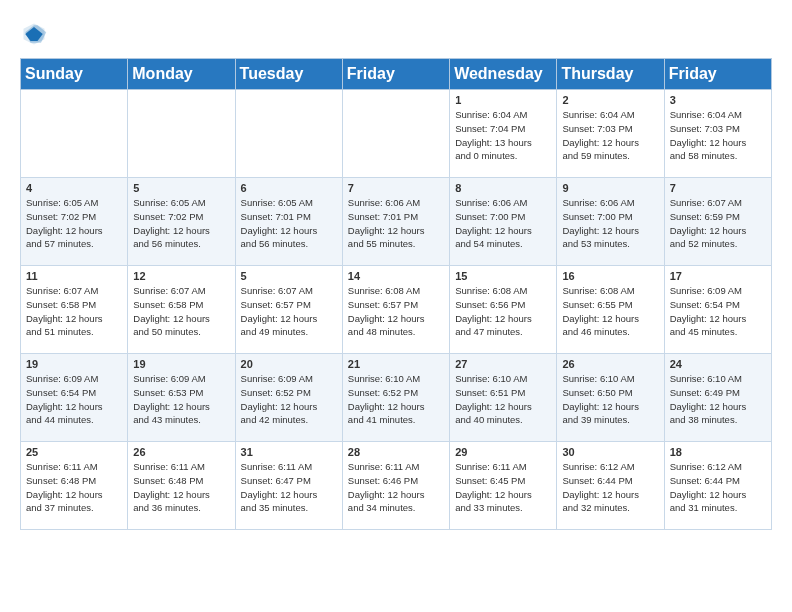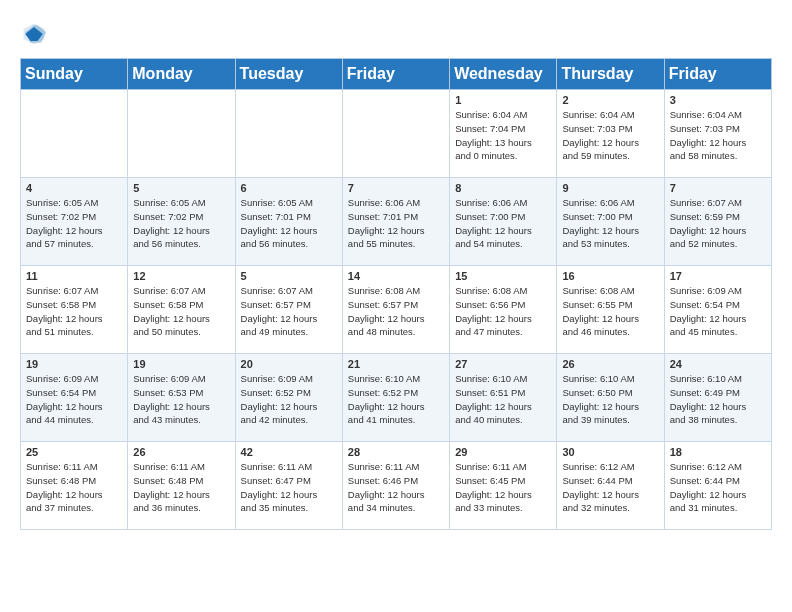--- a/index.html
+++ b/index.html
@@ -310,21 +310,21 @@
 and 37 minutes.</div>
         </td>
         <td>
           <span class="day-num">26</span>
           <div class="day-info" style="white-space: pre-line;">Sunrise: 6:11 AM
 Sunset: 6:48 PM
 Daylight: 12 hours
 and 36 minutes.</div>
         </td>
         <td>
-          <span class="day-num">42</span>
+          <span class="day-num">31</span>
           <div class="day-info" style="white-space: pre-line;">Sunrise: 6:11 AM
 Sunset: 6:47 PM
 Daylight: 12 hours
 and 35 minutes.</div>
         </td>
         <td>
           <span class="day-num">28</span>
           <div class="day-info" style="white-space: pre-line;">Sunrise: 6:11 AM
 Sunset: 6:46 PM
 Daylight: 12 hours

